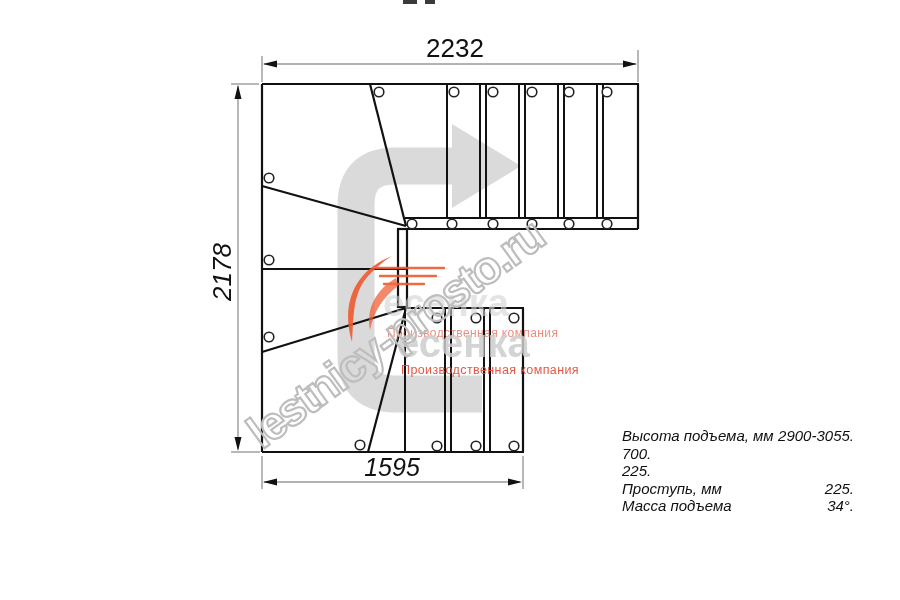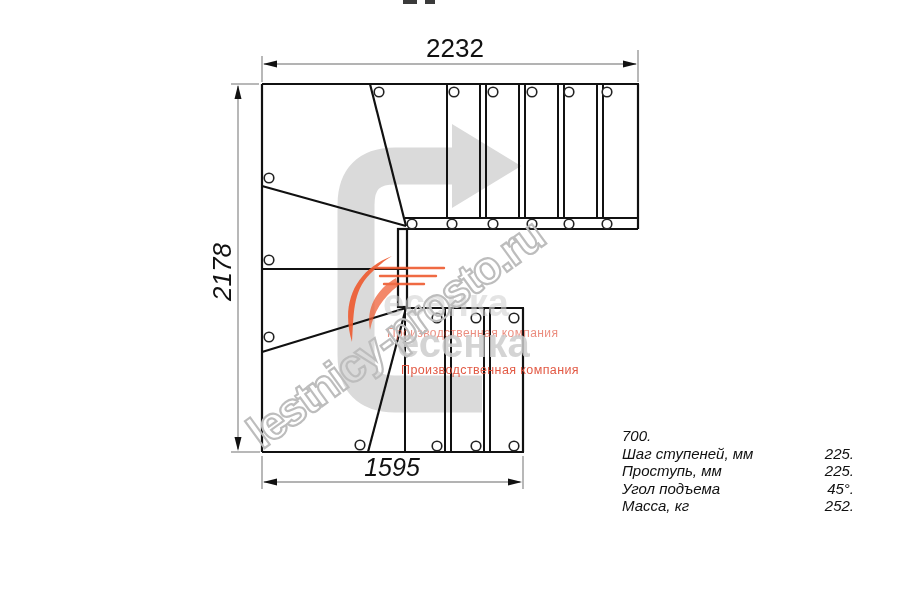--- a/index.html
+++ b/index.html
@@ -130,33 +130,32 @@
       <text x="387" y="337" font-size="12" fill="#e0503a" fill-opacity="0.65" letter-spacing="0.4">Производственная компания</text>
       <text x="397" y="357" font-size="40" font-weight="bold" fill="#cccccc" fill-opacity="0.85">есенка</text>
       <text x="401" y="374" font-size="12.5" fill="#e0503a" fill-opacity="0.95" letter-spacing="0.4">Производственная компания</text>
     </g>
 
     <text x="262" y="450" transform="rotate(-36 262 450)" font-size="46" font-weight="bold" letter-spacing="-2" fill="none" stroke="#bdbdbd" stroke-width="2.2">lestnicy-prosto.ru</text>
   </svg>
 
   <div class="spec-table">
     <div class="spec-row">
+      <span class="spec-label">Высота подъема, мм</span>
+      <span class="spec-value">2900-3055.</span>
+    </div>
+    <div class="spec-row">
       <span class="spec-value">700.</span>
     </div>
     <div class="spec-row">
-      <span class="spec-label">Шаг ступеней, мм</span>
       <span class="spec-value">225.</span>
     </div>
     <div class="spec-row">
       <span class="spec-label">Проступь, мм</span>
       <span class="spec-value">225.</span>
     </div>
     <div class="spec-row">
-      <span class="spec-label">Угол подъема</span>
-      <span class="spec-value">45°.</span>
-    </div>
-    <div class="spec-row">
-      <span class="spec-label">Масса, кг</span>
-      <span class="spec-value">252.</span>
+      <span class="spec-label">Масса подъема</span>
+      <span class="spec-value">34°.</span>
     </div>
   </div>
 
 </div>
 
 </body></html>

